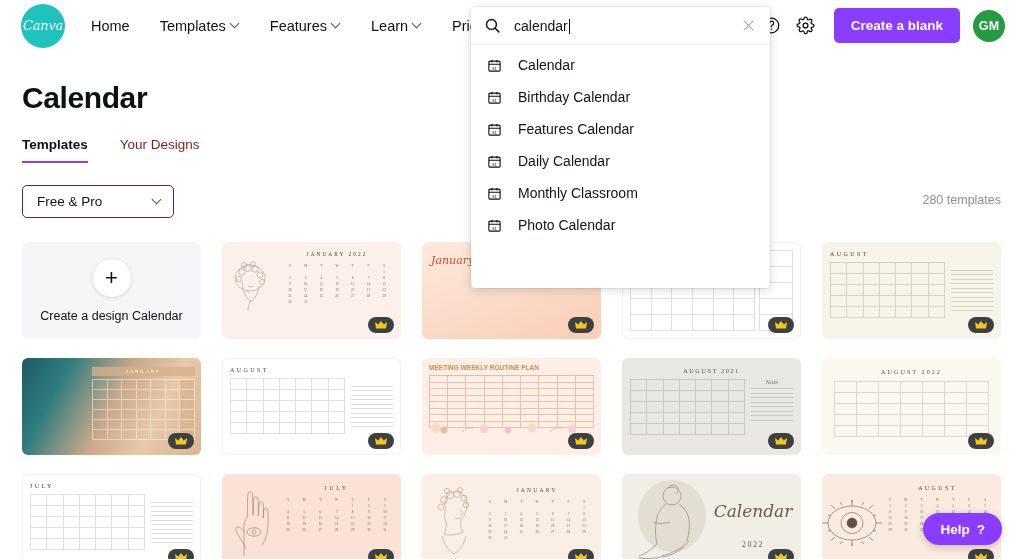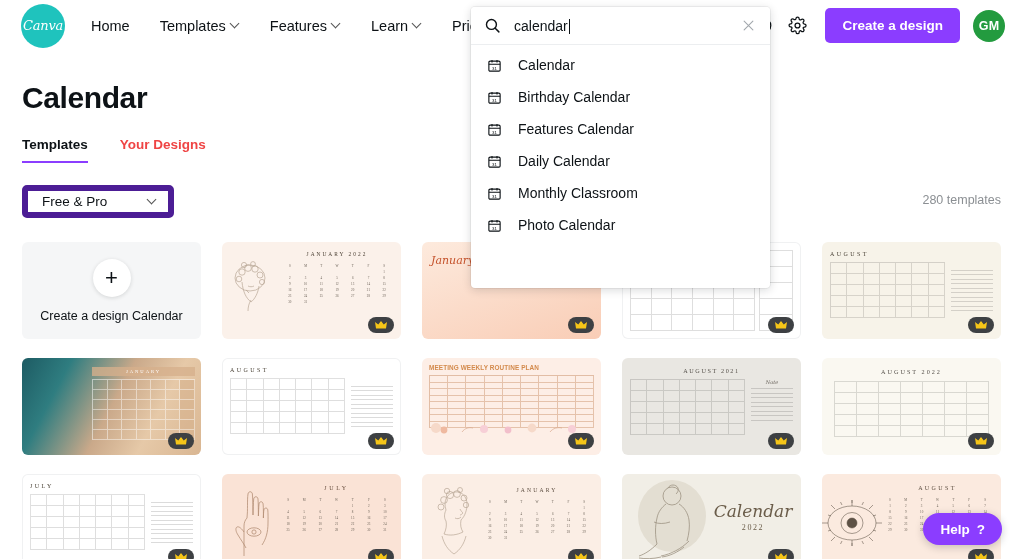--- a/index.html
+++ b/index.html
@@ -121,33 +121,32 @@
 
   
   .main { position: absolute; top: 51px; left: 0; width: 1024px; }
   .page-title {
     margin: 30px 0 0 22px;
     font-size: 30px; font-weight: bold; letter-spacing: -0.4px;
   }
   .tabs { display: flex; margin: 22px 0 0 22px; gap: 32px; }
   .tab {
     font-size: 13.5px; padding-bottom: 9px;
-    cursor: pointer; color: #ef4444;
+    cursor: pointer; color: #7f1d1d;
     border-bottom: 2.5px solid transparent;
-    font-weight: bold;
   }
   .tab.active { color: #0d1216; font-weight: bold; border-bottom-color: #8b3dff; }
 
   .filters {
     display: flex; align-items: center;
     margin: 22px 0 0 22px; gap: 14px;
     position: relative;
   }
   .filter-pill {
-    height: 33px; border: 6px solid #4c1d95; border-radius: 5px;
+    height: 33px; border: 1px solid #4c1d95; border-radius: 5px;
     background: #fff; display: flex; align-items: center;
     padding: 0 11px 0 14px; cursor: pointer; gap: 8px;
   }
   .filter-pill.wide { width: 152px; justify-content: space-between; }
   .filter-label { font-size: 13.5px; color: #0d1216; white-space: nowrap; }
   .swatch {
     width: 18px; height: 18px; border-radius: 3px;
     background: conic-gradient(from 200deg, #ff2d55, #ffcc00, #34c759, #00c7be, #007aff, #af52de, #ff2d55);
     flex: 0 0 auto;
   }
@@ -252,21 +251,21 @@
         <path d="M9.5 9.2a2.6 2.6 0 1 1 3.3 2.5c-.6.2-.9.7-.9 1.4v.5" stroke-linecap="round"></path>
         <circle cx="12" cy="16.6" r=".95" fill="#0d1216" stroke="none"></circle>
       </svg>
     </div>
     <div class="icon-btn">
       <svg width="19" height="19" viewBox="0 0 24 24" fill="none" stroke="#0d1216" stroke-width="1.6">
         <circle cx="12" cy="12" r="3.1"></circle>
         <path d="M19.3 14.6a1.6 1.6 0 0 0 .32 1.77l.06.06a1.95 1.95 0 1 1-2.76 2.76l-.06-.06a1.6 1.6 0 0 0-1.77-.32 1.6 1.6 0 0 0-.97 1.47v.17a1.95 1.95 0 0 1-3.9 0v-.09a1.6 1.6 0 0 0-1.05-1.47 1.6 1.6 0 0 0-1.77.32l-.06.06a1.95 1.95 0 1 1-2.76-2.76l.06-.06a1.6 1.6 0 0 0 .32-1.77 1.6 1.6 0 0 0-1.47-.97H3.3a1.95 1.95 0 0 1 0-3.9h.09a1.6 1.6 0 0 0 1.47-1.05 1.6 1.6 0 0 0-.32-1.77l-.06-.06a1.95 1.95 0 1 1 2.76-2.76l.06.06a1.6 1.6 0 0 0 1.77.32h.08a1.6 1.6 0 0 0 .97-1.47V3.3a1.95 1.95 0 0 1 3.9 0v.09a1.6 1.6 0 0 0 .97 1.47 1.6 1.6 0 0 0 1.77-.32l.06-.06a1.95 1.95 0 1 1 2.76 2.76l-.06.06a1.6 1.6 0 0 0-.32 1.77v.08a1.6 1.6 0 0 0 1.47.97h.17a1.95 1.95 0 0 1 0 3.9h-.09a1.6 1.6 0 0 0-1.47.97z"></path>
       </svg>
     </div>
-    <button class="cta">Create a design</button>
+    <button class="cta">Create a blank</button>
     <div class="avatar">GM</div>
   </div>
 </div>
 
 <div class="main">
   <h1 class="page-title">Calendar</h1>
 
   <div class="tabs">
     <div class="tab active">Templates</div>
     <div class="tab">Your Designs</div>
@@ -1025,21 +1024,21 @@
             <path d="M44 14c2-4 8-4 10 0 1 3-1 5-2 6"></path>
             <path d="M42 30c-4 3-8 8-9 14-2 8-2 18 0 26"></path>
             <path d="M55 30c5 3 9 9 10 16 1 6 0 14-2 21"></path>
             <path d="M33 70c-6 6-12 10-18 12M65 67c-8 8-18 13-28 15"></path>
             <path d="M15 84c6 1 14 1 22-1M38 83c8-1 16-5 22-10"></path>
             <path d="M30 48c4 2 10 2 16 0"></path>
           </g>
         </svg>
         <div style="position:absolute;right:6px;top:28px;text-align:center;width:84px">
           <div style="font-family:'DejaVu Serif',serif;font-style:italic;font-size:17px;color:#6a5c49;line-height:18px;">Calendar</div>
-          <div style="font-family:'Liberation Serif',serif;font-size:8px;color:#6a5c49;letter-spacing:1.6px;margin-top:3px">2022</div>
+          <div style="font-family:'Liberation Serif',serif;font-size:8px;color:#6a5c49;letter-spacing:1.6px;margin-top:20px">2022</div>
         </div>
       </div>
       <div class="crown">
         <svg width="12" height="9" viewBox="0 0 24 18">
             <path d="M2 15h20l2-13-6.5 5L12 0 6.5 7 0 2z" fill="#f5c518"></path>
           </svg>
       </div>
     </div>
 
     <div class="card" style="background:#fbeadf">

